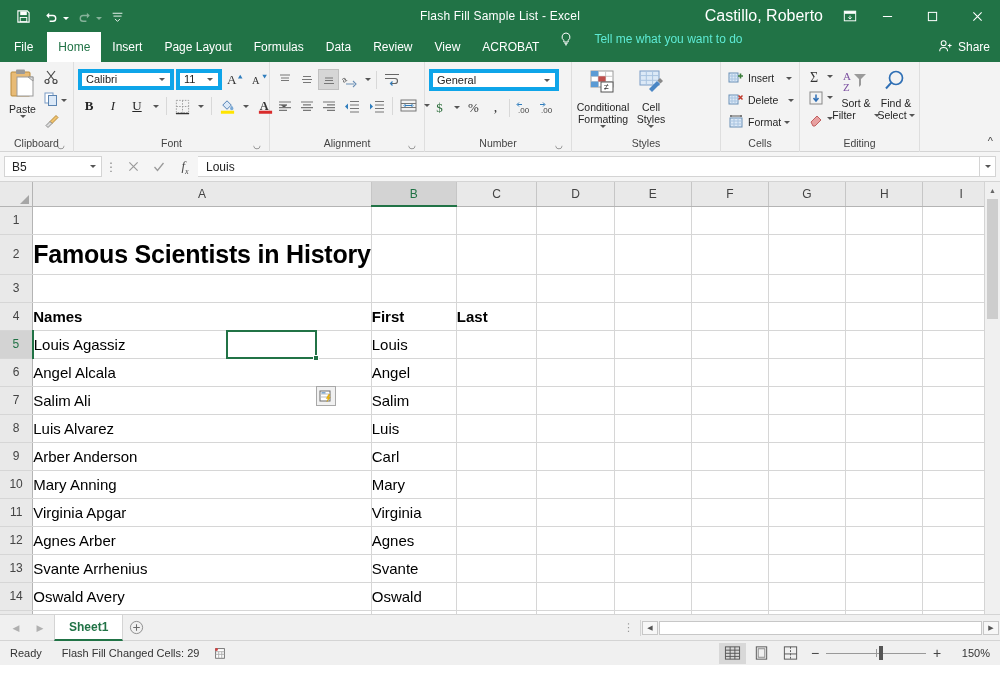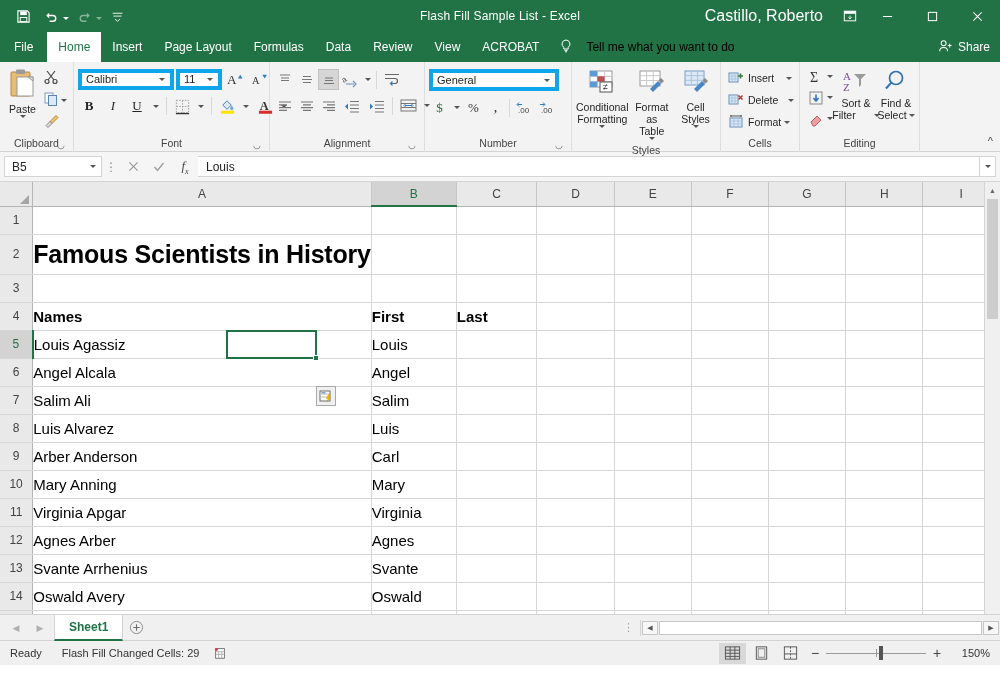--- a/index.html
+++ b/index.html
@@ -50,22 +50,22 @@
     height: 30px; background: #217346; display: flex; align-items: flex-end;
     position: relative;
   }
   .tab {
     font-size: 12px; color: #ffffff; padding: 0 11px; height: 30px;
     line-height: 30px; white-space: nowrap;
   }
   .tab.active { background: #ffffff; color: #217346; font-weight: normal; }
   .tab:first-child { padding: 0 14px; }
   .tellme {
-    display: flex; align-items: center; gap: 14px; font-size: 12px;
-    color: #000000; padding: 0 10px; height: 30px;
+    display: flex; gap: 22px; font-size: 12px;
+    color: #5eead4; padding: 0 10px; height: 30px;
   }
   .tab-right {
     margin-left: auto; display: flex; align-items: center; height: 30px;
     padding-right: 10px; gap: 5px; font-size: 12px; color: #fff;
   }
 
   
   .ribbon {
     height: 90px; background: #f3f3f3; border-bottom: 1px solid #d4d4d4;
     display: flex; position: relative;
@@ -659,32 +659,20 @@
             <rect x="4" y="2" width="7.3" height="5.3" fill="#5b9bd5"></rect>
             <rect x="11.3" y="7.3" width="7.3" height="5.3" fill="#c0504d"></rect>
             <rect x="4" y="12.6" width="7.3" height="5.4" fill="#5b9bd5"></rect>
             <rect x="14" y="13" width="12" height="10" fill="#fff" stroke="#555"></rect>
             <text x="17" y="21" font-size="9" fill="#333">≠</text>
           </svg>
         </span>
         <span>Conditional Formatting</span>
         <span class="caret-dn"></span>
       </div>
-      <div class="btn-big" style="width:48px">
-        <span>
-          <svg width="32" height="30" viewBox="0 0 32 30">
-            <rect x="4" y="2" width="20" height="15" fill="#fff" stroke="#9a9a9a"></rect>
-            <path d="M4 6.7h20M4 11.5h20M10.6 2v15M17.3 2v15" stroke="#c9c9c9"></path>
-            <path d="M22 12l-8 8 3 3 8-8z" fill="#4a86c5"></path>
-            <path d="M25 9l3 3-2.5 2.5-3-3z" fill="#8a8a8a"></path>
-          </svg>
-        </span>
-        <span>Format as Table</span>
-        <span class="caret-dn"></span>
-      </div>
       <div class="btn-big" style="width:42px">
         <span>
           <svg width="32" height="30" viewBox="0 0 32 30">
             <rect x="5" y="2" width="19" height="14" fill="#dce9f7" stroke="#7a9cc6"></rect>
             <path d="M5 6.6h19M5 11.3h19M11.3 2v14M17.6 2v14" stroke="#a9c4e0"></path>
             <path d="M22 12l-8 8 3 3 8-8z" fill="#4a86c5"></path>
             <path d="M25 9l3 3-2.5 2.5-3-3z" fill="#8a8a8a"></path>
           </svg>
         </span>
         <span>Cell Styles</span>

